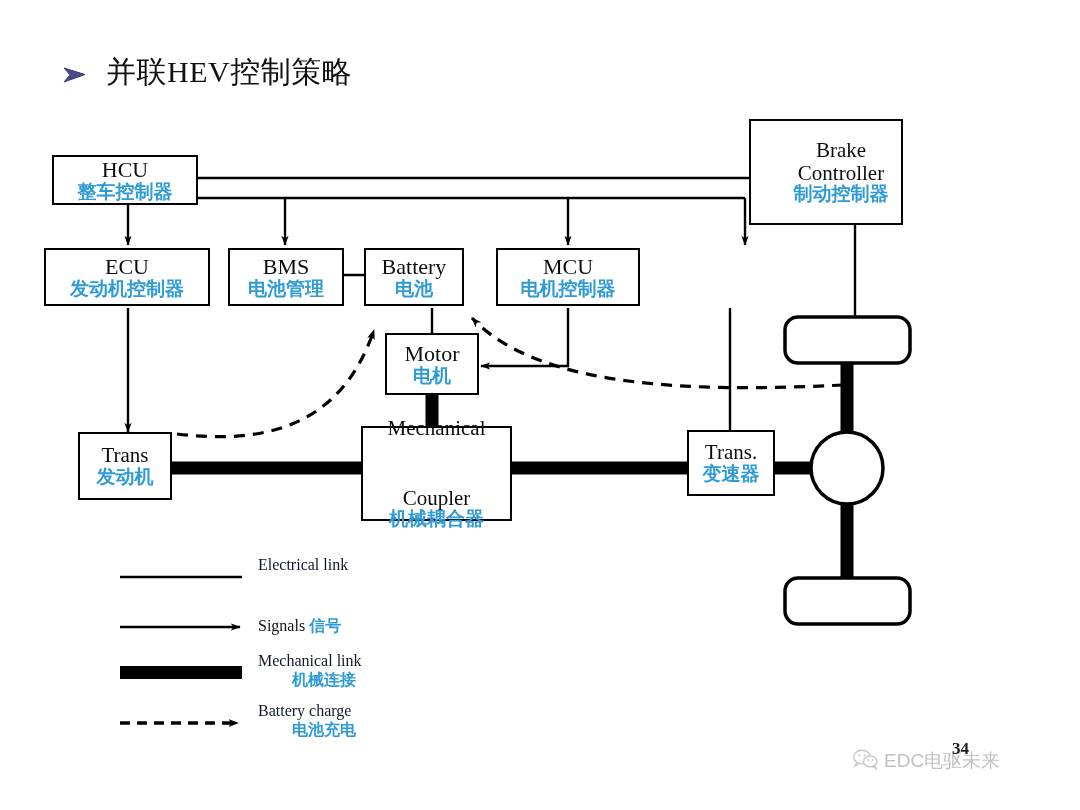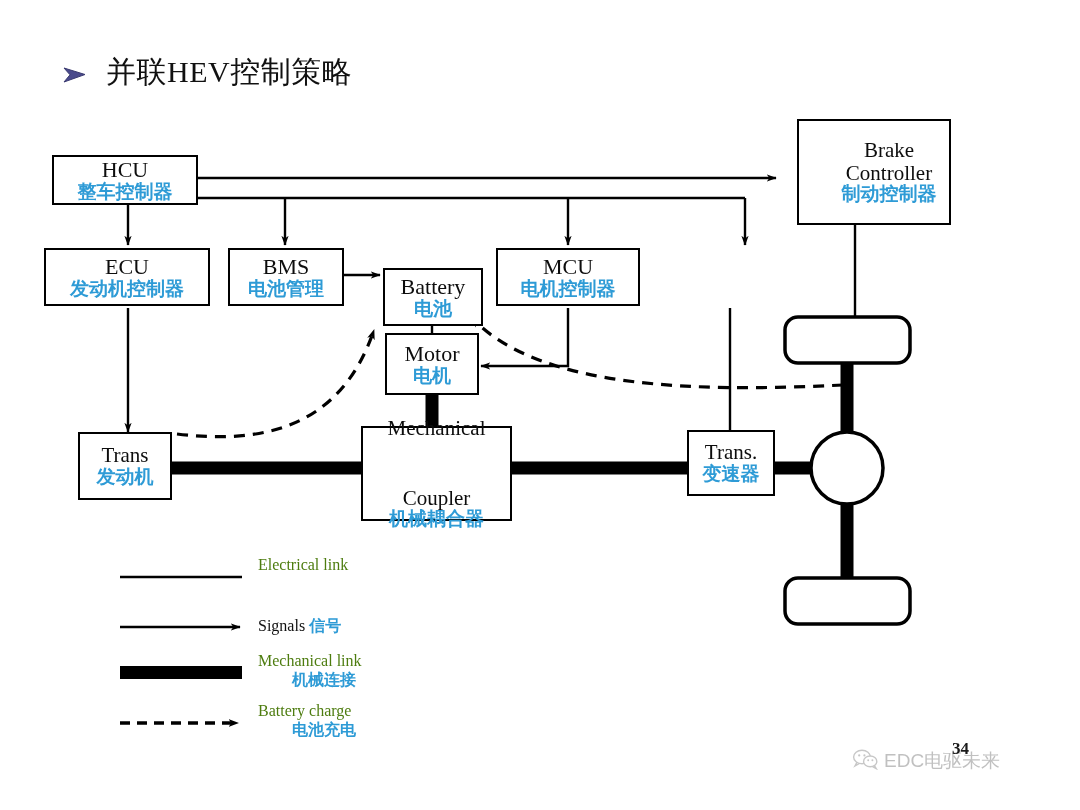--- a/index.html
+++ b/index.html
@@ -101,21 +101,21 @@
   .legend-label {
     position: absolute;
     left: 140px;
     top: -8px;
     width: 280px;
   }
   .legend-en {
     display: block;
     font-family: "Liberation Serif", "DejaVu Serif", serif;
     font-size: 16px;
-    color: #4d7c0f;
+    color: #0f172a;
     white-space: nowrap;
   }
   .legend-cn {
     display: block;
     font-family: "Liberation Sans", "DejaVu Sans", sans-serif;
     font-size: 16px;
     font-weight: bold;
     color: #2e9bd6;
     white-space: nowrap;
   }
@@ -244,32 +244,32 @@
   <div class="node" style="left:44px; top:248px; width:166px; height:58px;">
     <span class="en" style="font-size:22px;">ECU</span>
     <span class="cn" style="font-size:19px;">发动机控制器</span>
   </div>
 
   <div class="node" style="left:228px; top:248px; width:116px; height:58px;">
     <span class="en" style="font-size:22px;">BMS</span>
     <span class="cn" style="font-size:19px;">电池管理</span>
   </div>
 
-  <div class="node" style="left:383px; top:248px; width:100px; height:58px;margin-top:20px;">
+  <div class="node" style="left:364px; top:248px; width:100px; height:58px;">
     <span class="en" style="font-size:22px;">Battery</span>
     <span class="cn" style="font-size:19px;">电池</span>
   </div>
 
   <div class="node" style="left:496px; top:248px; width:144px; height:58px;">
     <span class="en" style="font-size:22px;">MCU</span>
     <span class="cn" style="font-size:19px;">电机控制器</span>
   </div>
 
 
-  <div class="node" style="left:797px; top:119px; width:154px; height:106px;padding-left:30px;">
+  <div class="node" style="left:749px; top:119px; width:154px; height:106px;padding-left:30px;">
     <span class="en" style="font-size:21px;">Brake</span>
     <span class="en" style="font-size:21px;">Controller</span>
     <span class="cn" style="font-size:19px;">制动控制器</span>
   </div>
 
   <div class="node" style="left:385px; top:333px; width:94px; height:62px;">
     <span class="en" style="font-size:22px;">Motor</span>
     <span class="cn" style="font-size:19px;">电机</span>
   </div>
 

